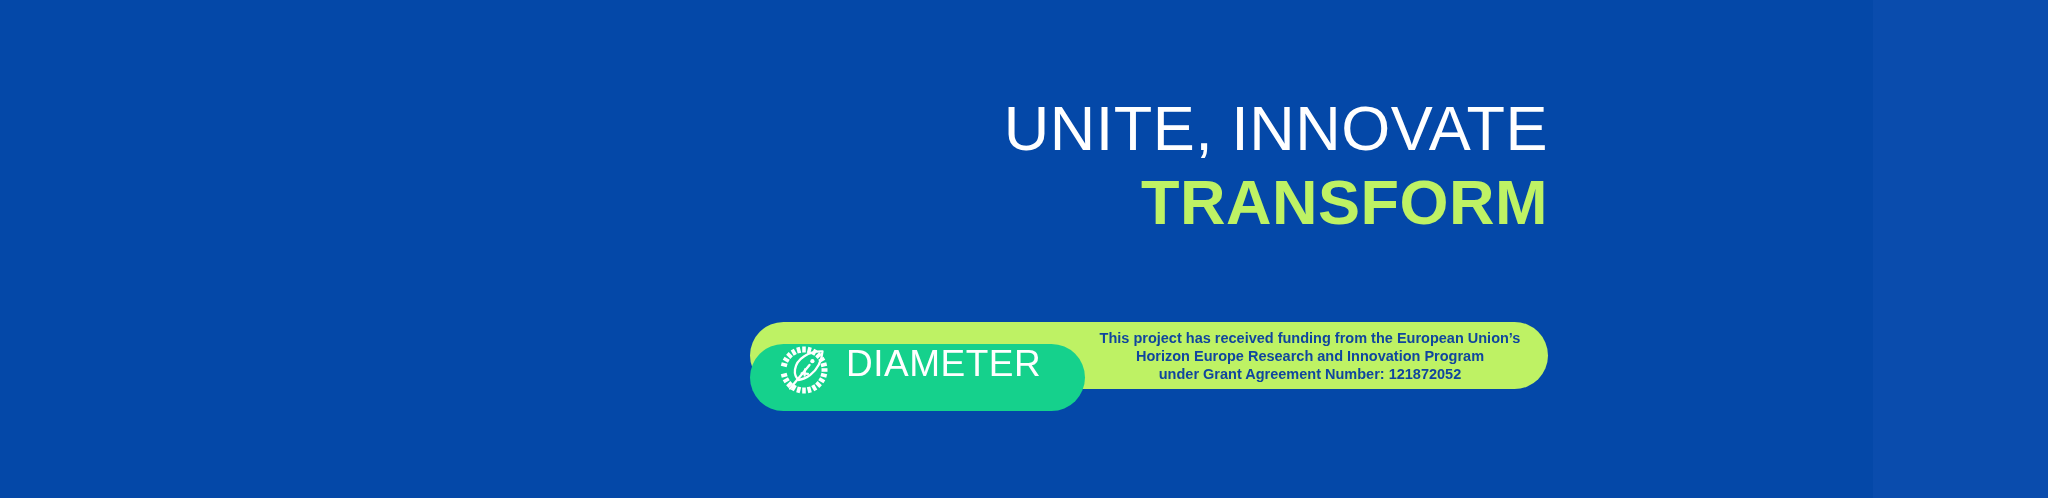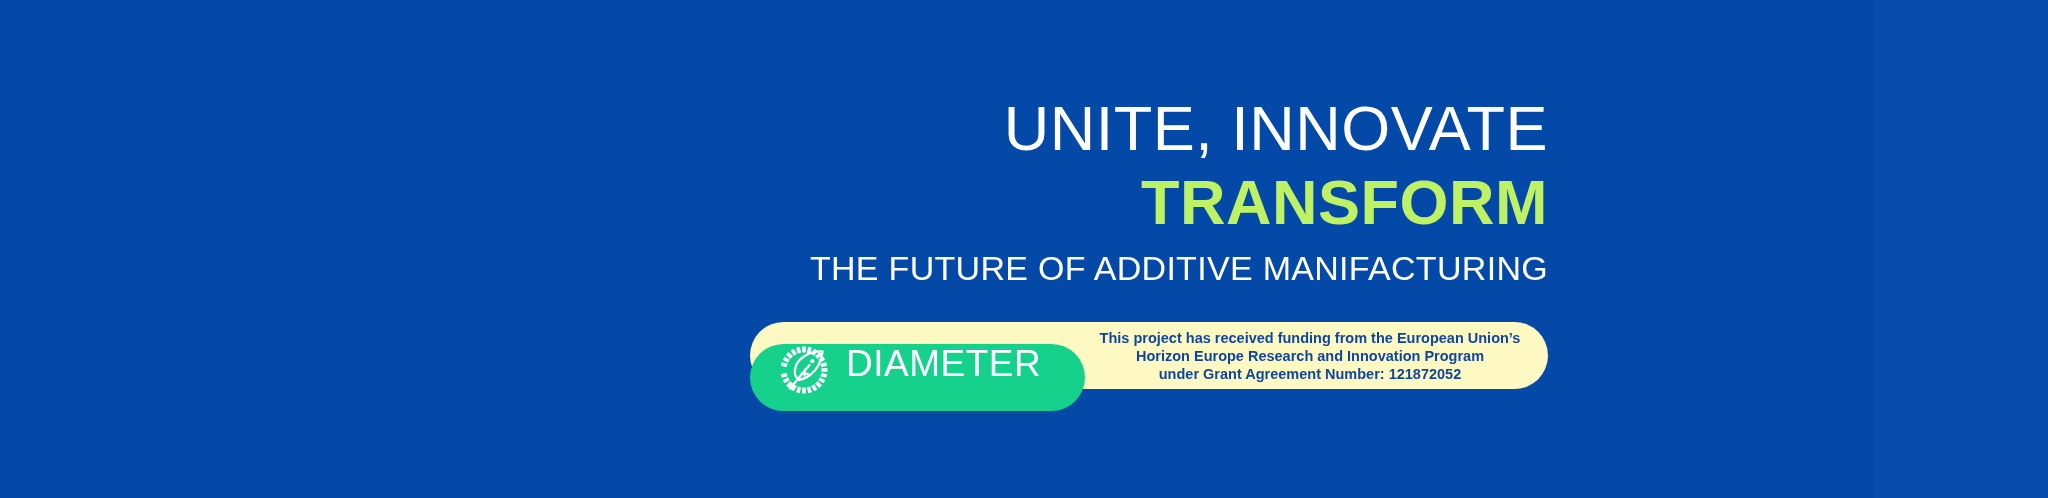--- a/index.html
+++ b/index.html
@@ -88,21 +88,21 @@
     width: 798px;
     height: 67px;
   }
 
   .funding-pill {
     position: absolute;
     left: 0;
     top: 0;
     width: 798px;
     height: 67px;
-    background: #fef9c3;
+    background: #bef264;
     border-radius: 34px;
     box-sizing: border-box;
   }
 
   .funding-text {
     position: absolute;
     left: 345px;
     top: 0;
     width: 430px;
     height: 67px;
@@ -159,21 +159,20 @@
 
 <div class="banner">
 
   <div class="bg-band-right"></div>
 
   <div class="content">
 
     <div class="headline">
       <span class="line-1">UNITE, INNOVATE</span>
       <span class="line-2">TRANSFORM</span>
-      <span class="line-3">THE FUTURE OF ADDITIVE MANIFACTURING</span>
     </div>
 
     <div class="badge">
 
       <div class="funding-pill">
         <div class="funding-text">
           <span>This project has received funding from the European Union’s</span>
           <span>Horizon Europe Research and Innovation Program</span>
           <span>under Grant Agreement Number: 121872052</span>
         </div>

